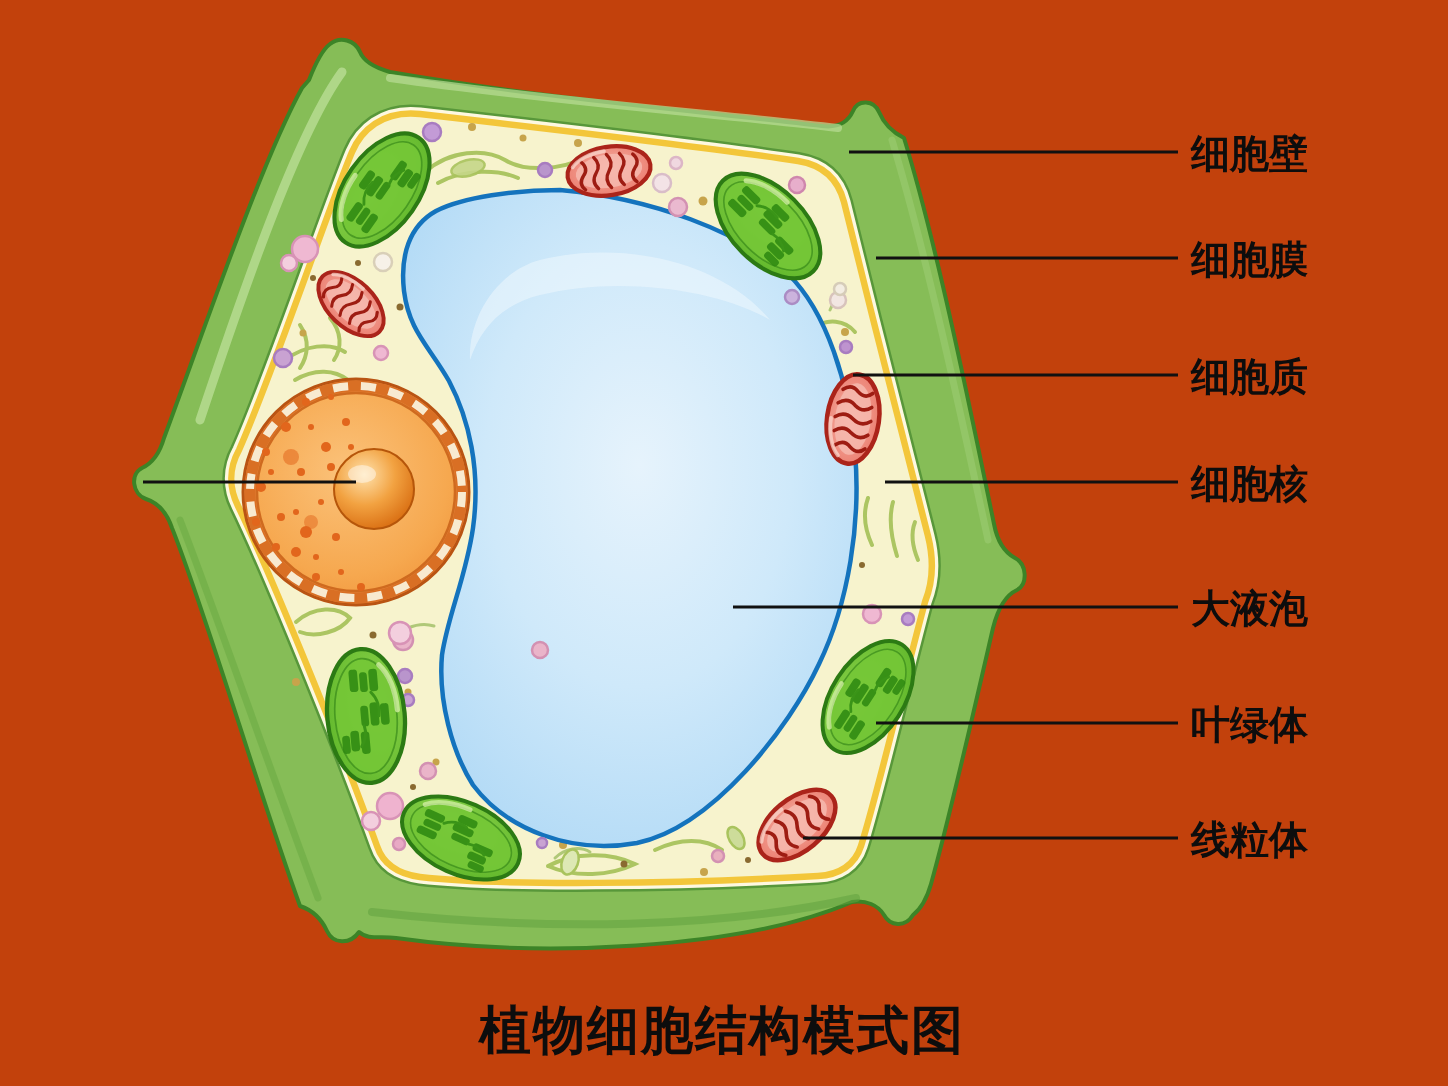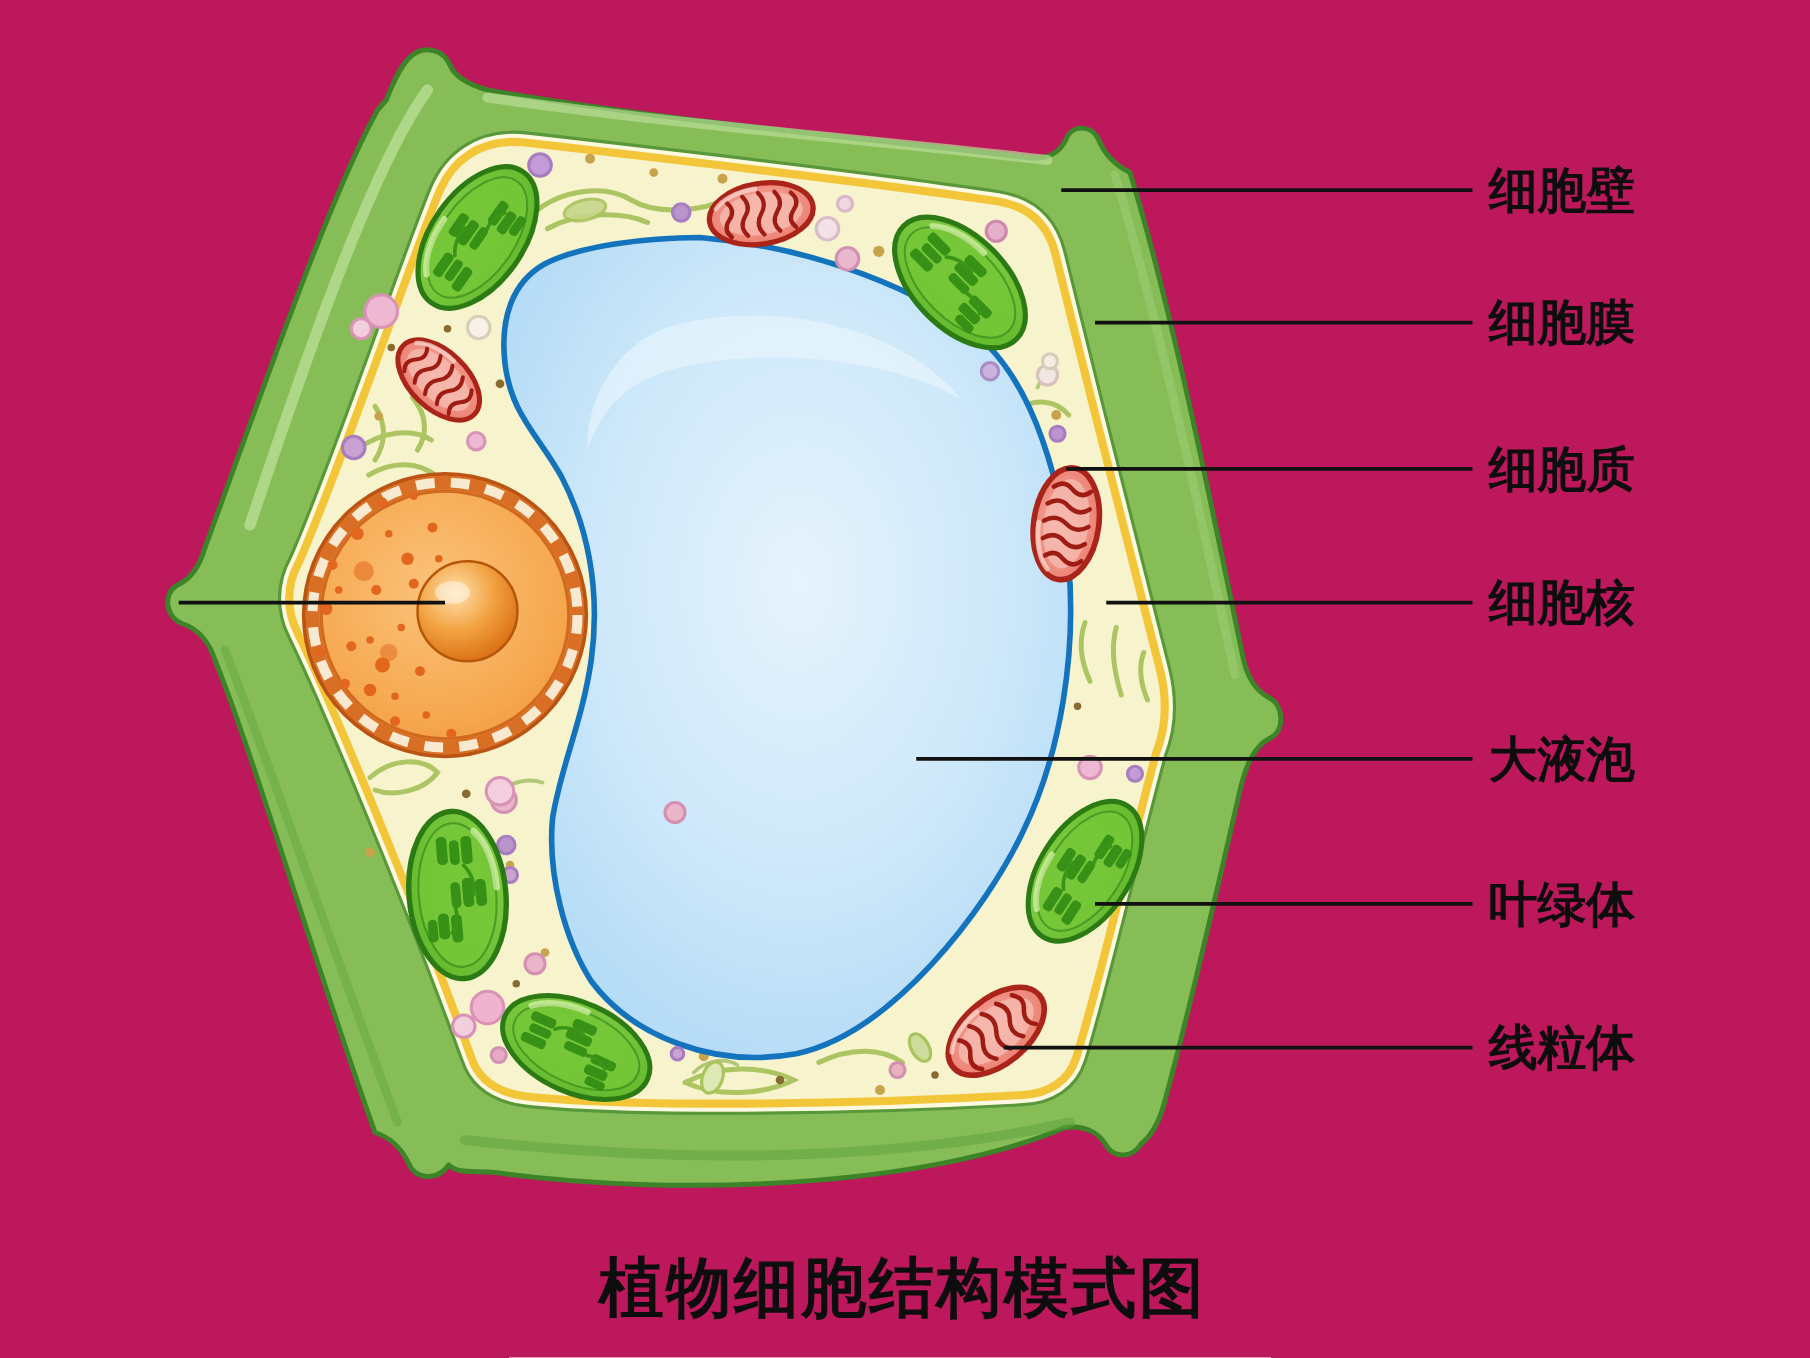--- a/index.html
+++ b/index.html
@@ -1,16 +1,16 @@
 <!DOCTYPE html>
 <html><head>
 <meta charset="utf-8">
 <style>
   html,body{margin:0;padding:0;background:#ffffff;}
-  .stage{position:relative;width:1448px;height:1086px;background:#be185d;overflow:hidden;
+  .stage{position:relative;width:1448px;height:1086px;background:#c2410c;overflow:hidden;
          font-family:"Liberation Sans","DejaVu Sans",sans-serif;}
   svg{position:absolute;left:0;top:0;}
   text{font-family:"Liberation Sans","DejaVu Sans",sans-serif;}
   .part-label{font-size:39px;font-weight:700;}
   .title-text{font-size:52px;font-weight:700;letter-spacing:2px;}
 </style>
 </head>
 <body>
 
 <div class="stage">

